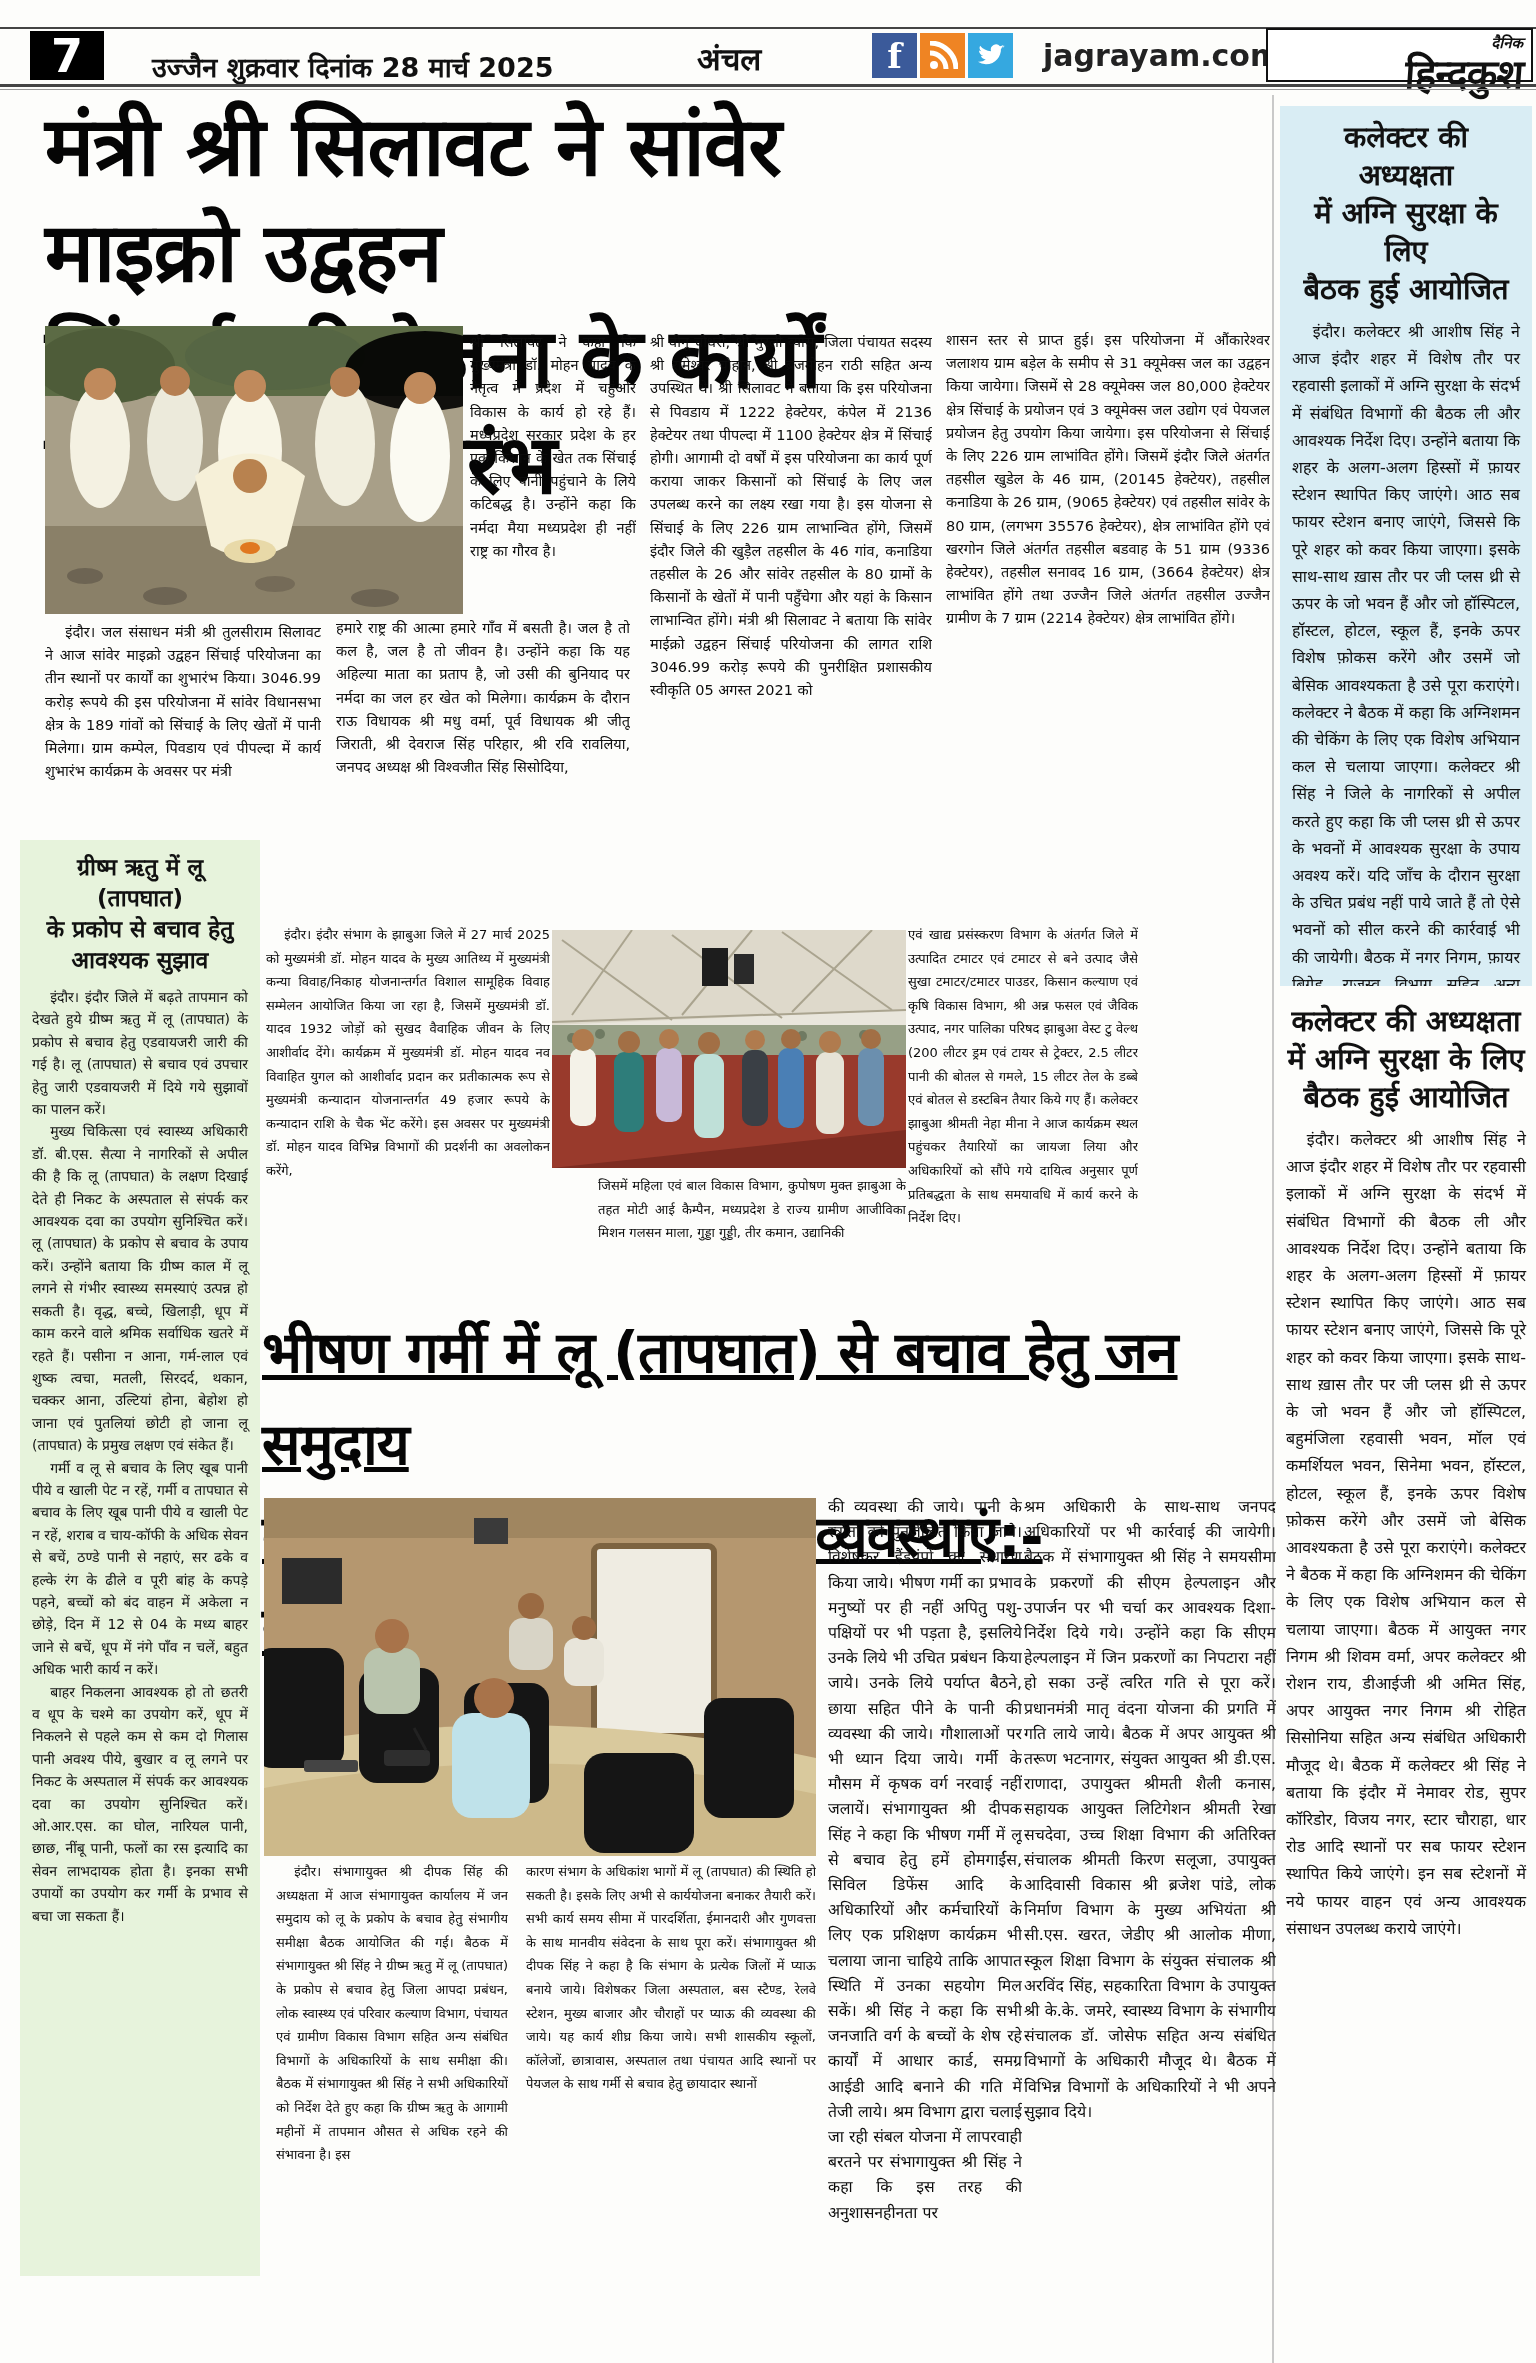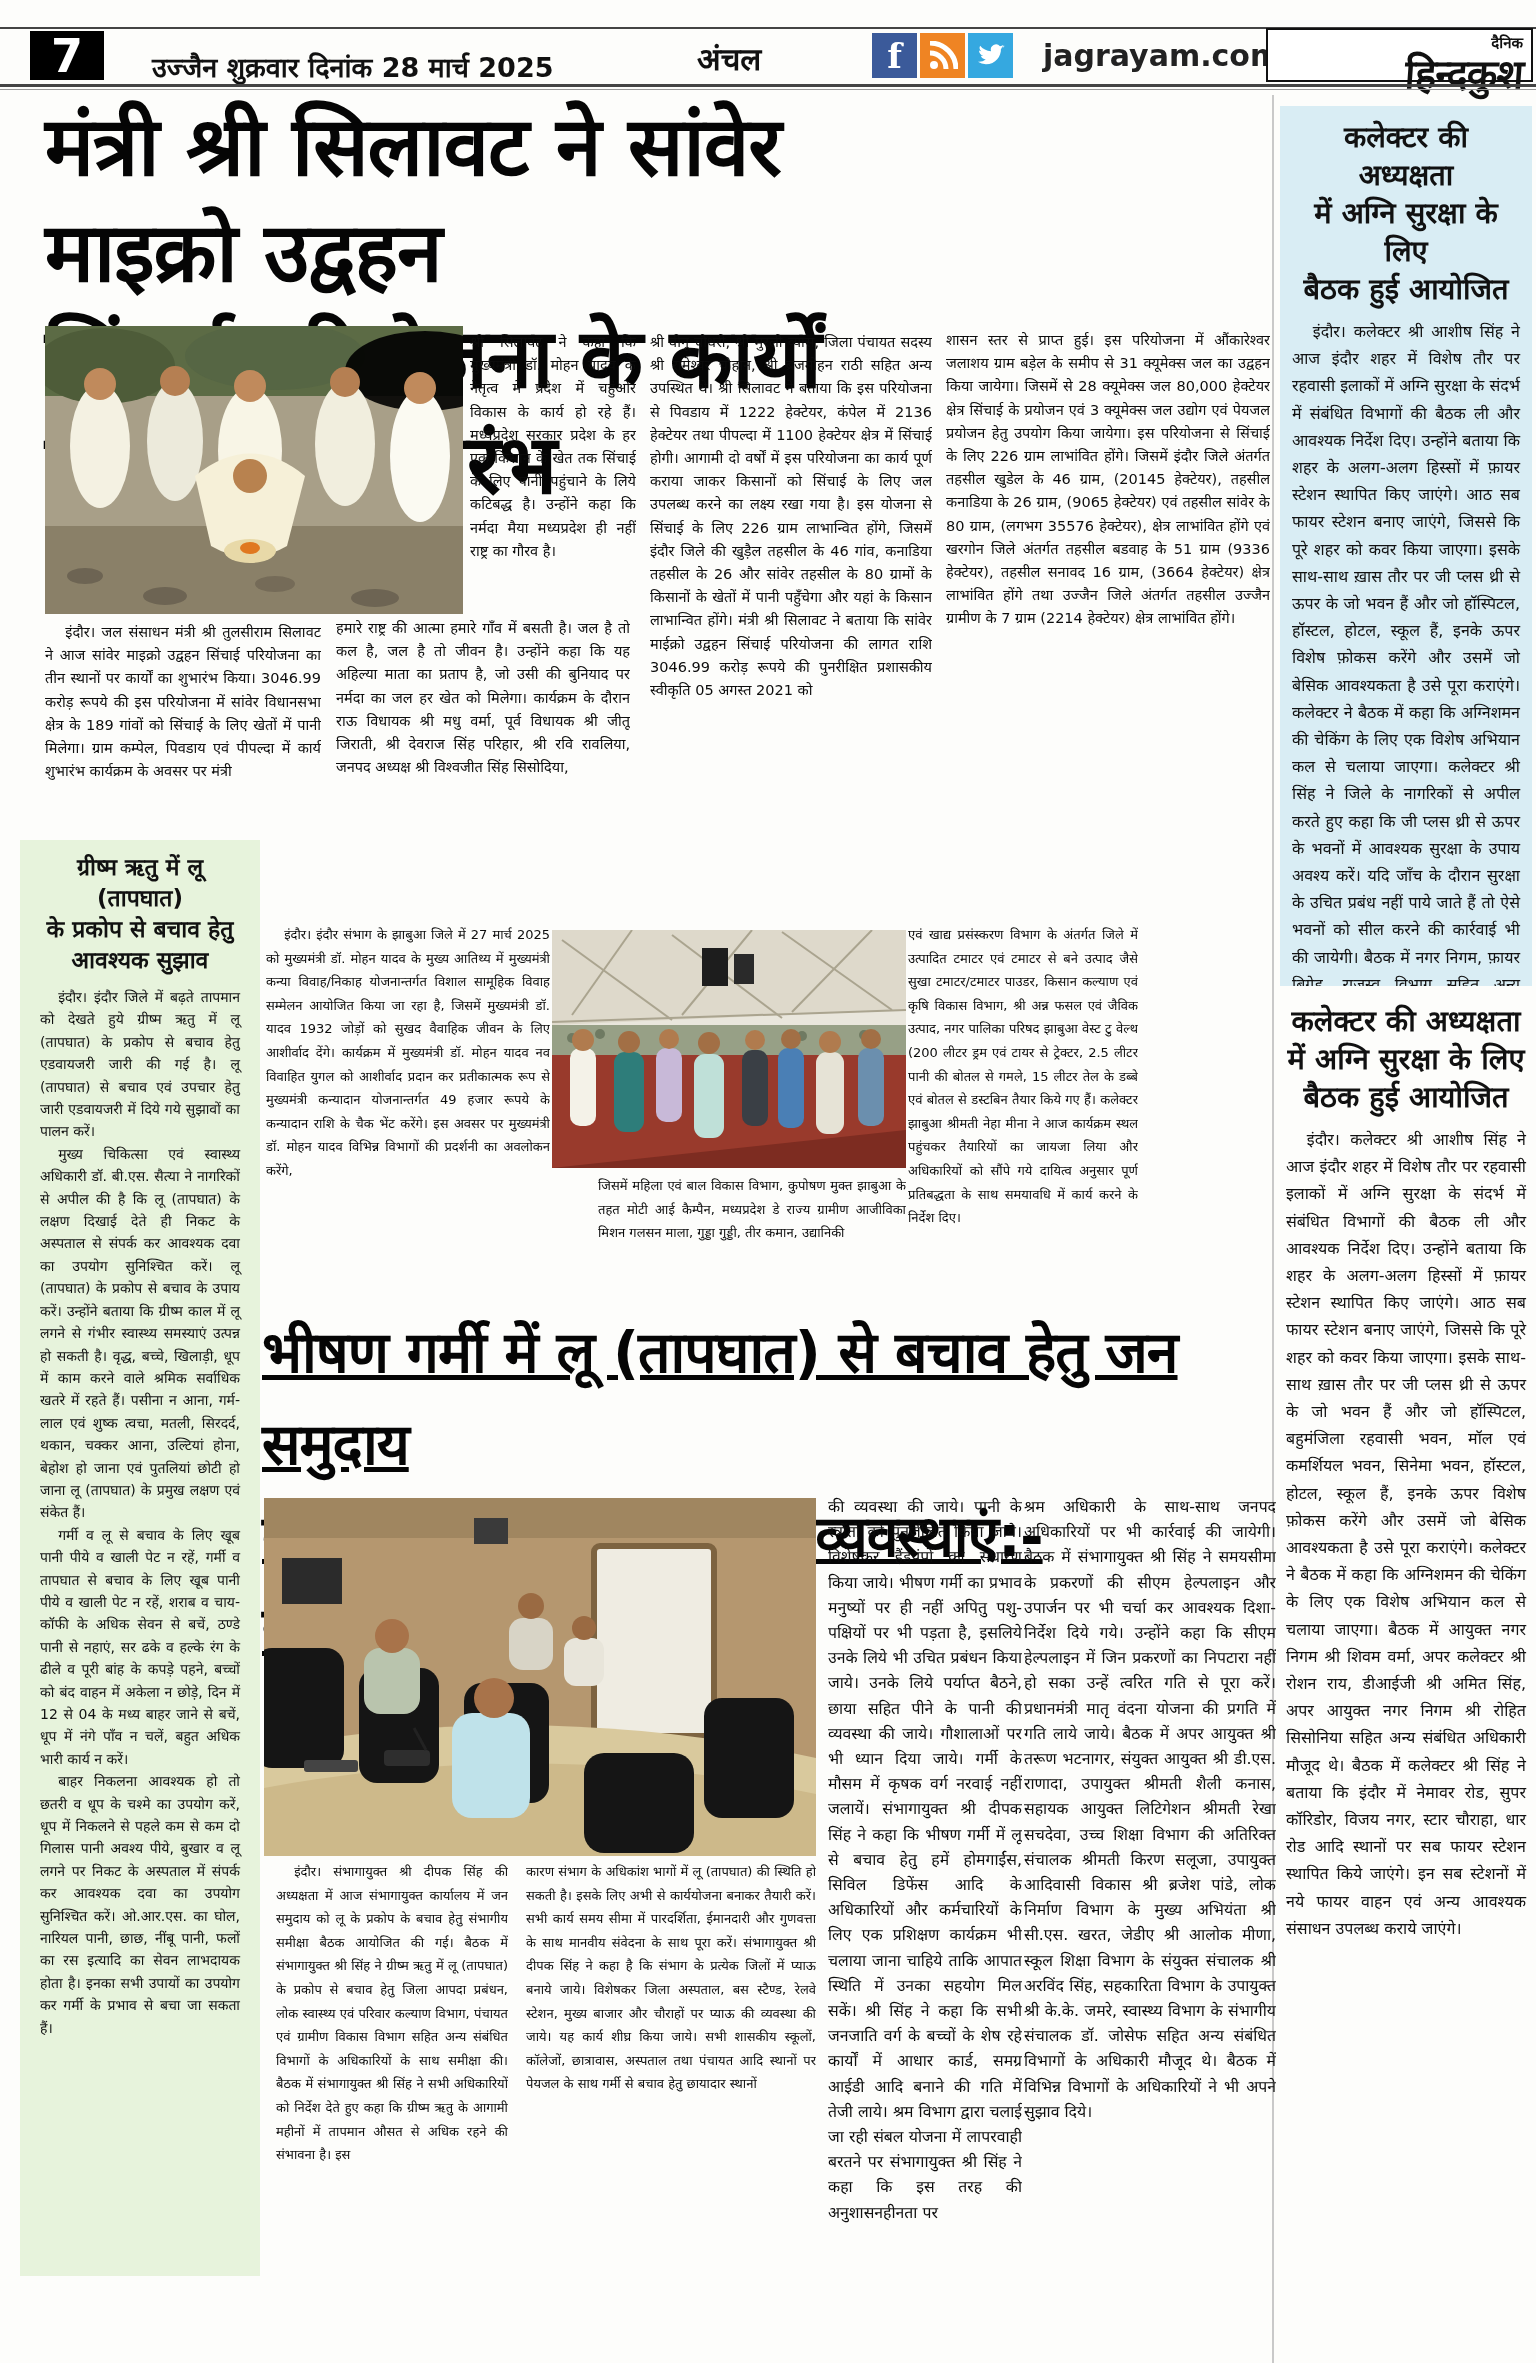--- a/index.html
+++ b/index.html
@@ -16,37 +16,37 @@
     display:flex; align-items:center; justify-content:center; }
   .dateline { font-size:27px; font-weight:bold; white-space:nowrap; }
   .section-name { font-size:31px; font-weight:bold; }
   .site { font-size:30px; color:#222; font-weight:bold; }
   .social { display:flex; gap:3px; }
   .sicon { width:45px; height:45px; display:flex; align-items:center; justify-content:center; }
   .fb { background:#3b5a9a; color:#fff; font-size:34px; font-weight:bold; font-family:"DejaVu Serif", serif; }
   .rss { background:#ef8423; }
   .tw { background:#35a8e0; }
   .masthead { border:2px solid #111; background:#fff; padding:2px 8px 4px 8px; text-align:right; }
-  .masthead .super { display:block; font-size:15px; font-weight:bold; }
+  .masthead .super { display:block; font-size:15px; font-weight:bold;font-style:italic; }
   .masthead .title { display:block; font-size:40px; font-weight:900; letter-spacing:-1px;
     transform:skewX(-4deg); line-height:44px; }
   
   .headline { font-weight:800; color:#050505; white-space:pre-line; text-align:left;
     letter-spacing:-1px; }
   .hl-1 { font-size:82px; line-height:106px; }
   .hl-2 { font-size:55px; line-height:62px; }
   .hl-3 { font-size:57px; line-height:92px;text-decoration:underline; }
   
   .col { text-align:justify; overflow:hidden; color:#0c0c0c; }
   .t14 { font-size:14.5px; line-height:23.2px; }
   .t15 { font-size:13px;   line-height:23.6px; }
   .t16 { font-size:15.8px; line-height:25.2px;margin-left:6px; }
   .indent { text-indent:1.4em; }
   
-  .green-box { background:#e7f3dc; padding:12px 20px; }
+  .green-box { background:#e7f3dc; padding:12px 12px; }
   .green-box .bx-title { font-size:23px; line-height:31px; font-weight:800; text-align:center;
     white-space:pre-line; margin-bottom:10px; }
   .green-box p { font-size:14px; line-height:22.4px; text-align:justify; text-indent:1.3em; }
   .blue-box { background:#d9edf4; padding:12px 12px; }
   .bx-title-lg { font-size:29px; line-height:38px; font-weight:800; text-align:center;
     white-space:pre-line; margin-bottom:10px; }
   .side-body { font-size:16px; line-height:27.2px; text-align:justify; }
   .side-body p { text-indent:1.3em; }
   .white-article { padding:4px 6px 0 6px; }
   .divider-v { background:#c9c9c9; width:2px; }

